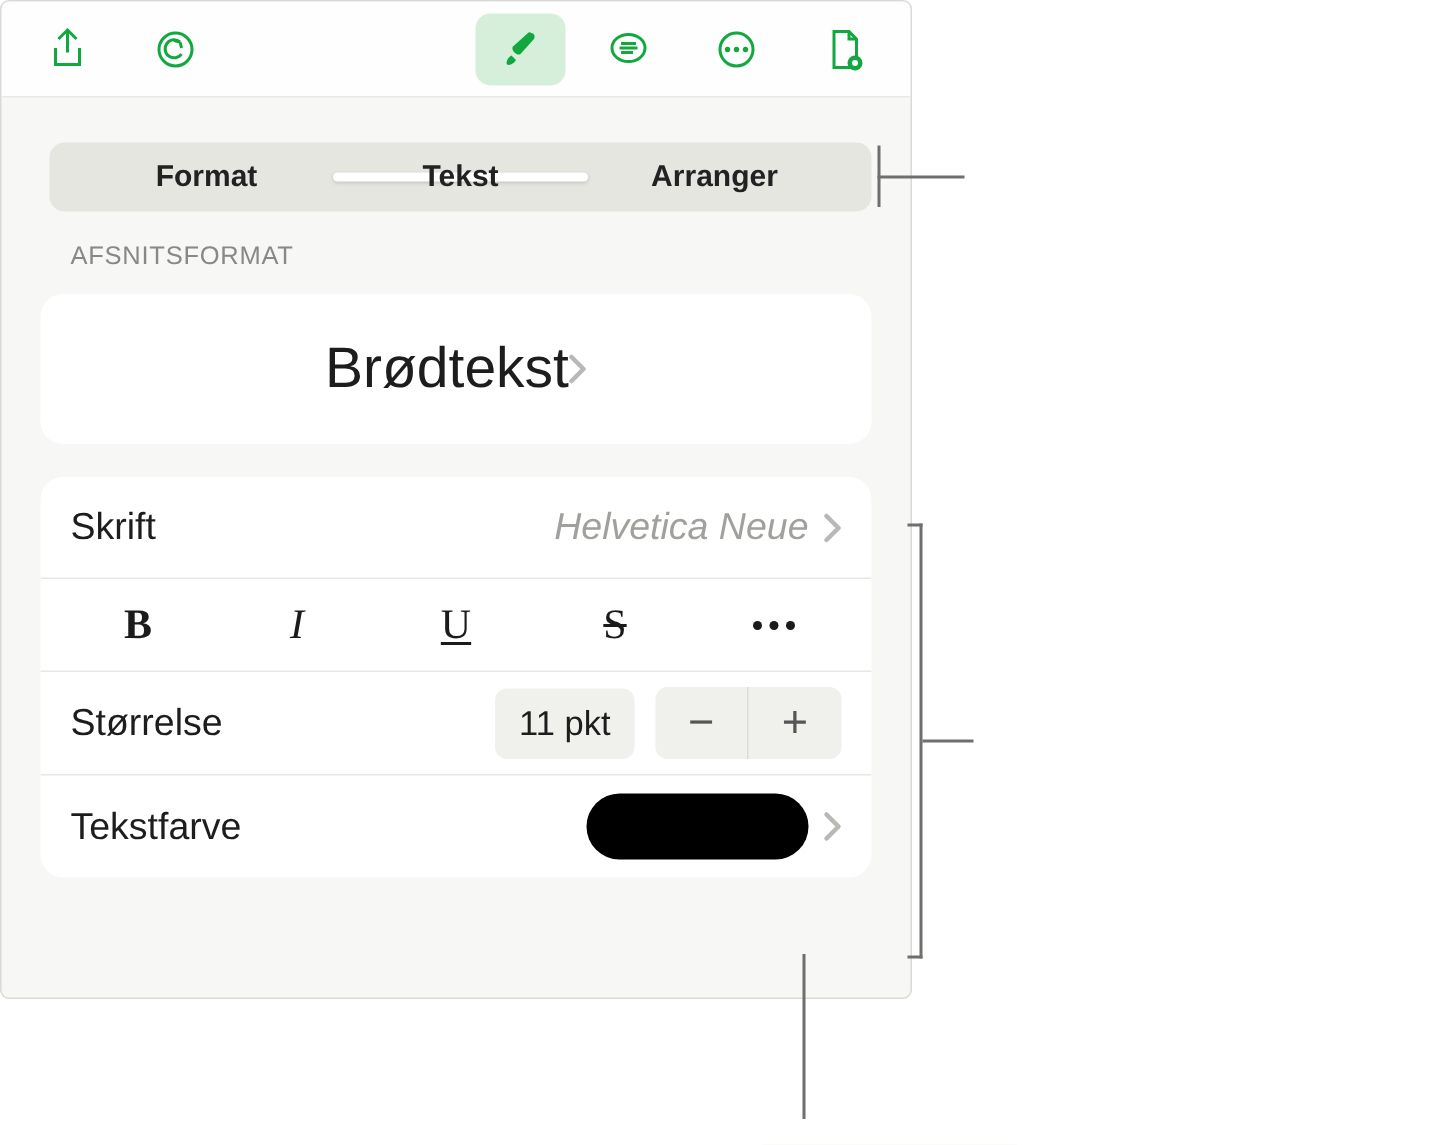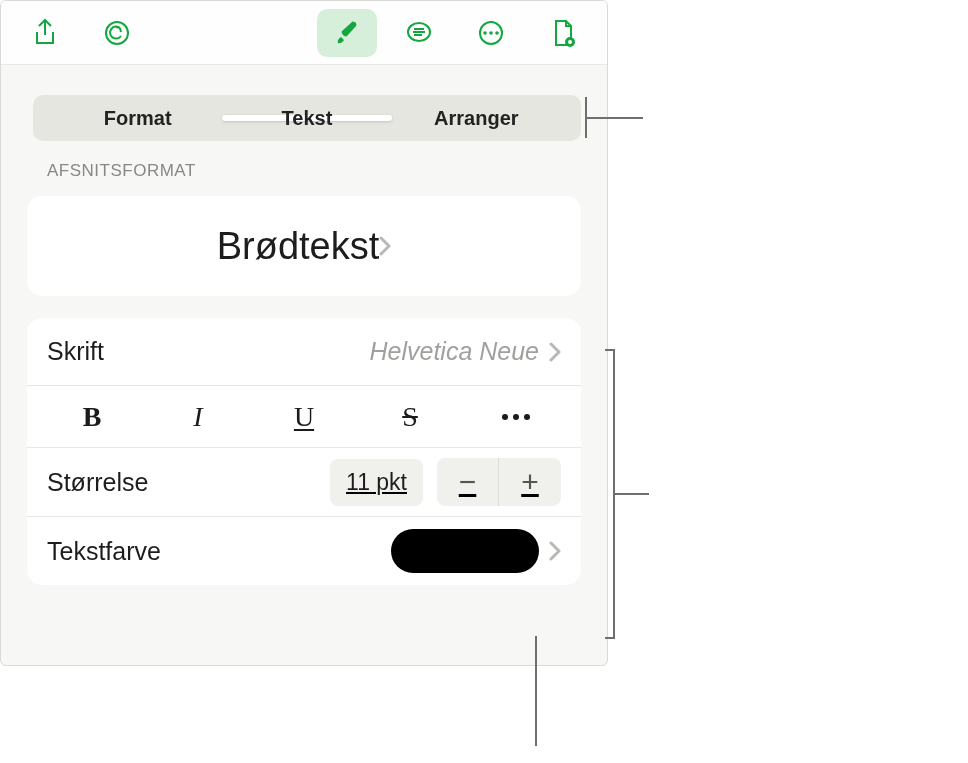--- a/index.html
+++ b/index.html
@@ -160,21 +160,20 @@
       width: 6px;
       height: 6px;
       border-radius: 50%;
       background: #1b1b1b;
     }
     
     .size-controls {
       display: flex;
       align-items: center;
       gap: 14px;
-      text-decoration: underline;
     }
     .size-value {
       background: #f0f0ed;
       border-radius: 8px;
       padding: 10px 16px;
       font-size: 23px;
       color: #1d1d1d;
       min-width: 90px;
       text-align: center;
     }

